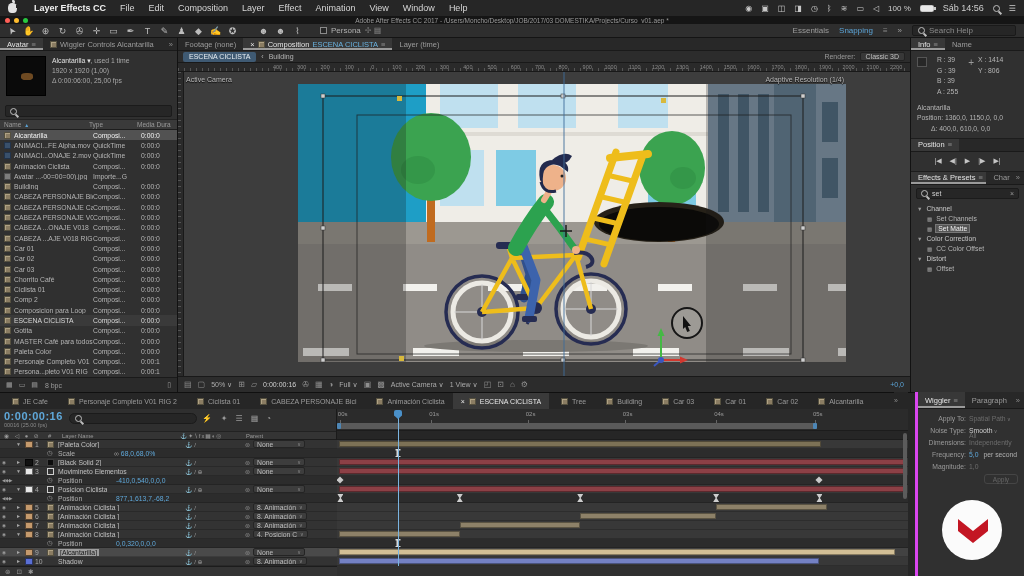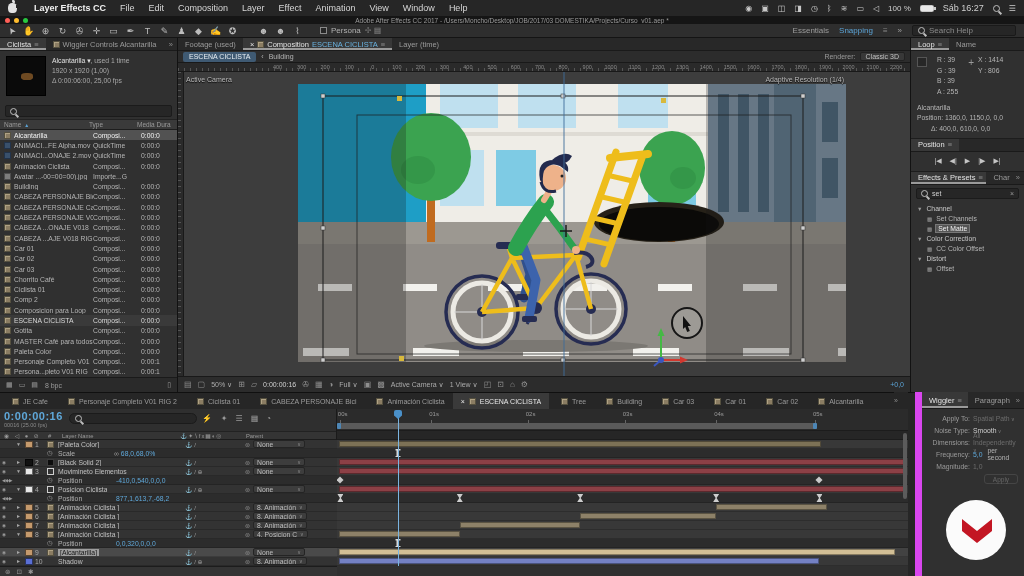--- a/index.html
+++ b/index.html
@@ -158,21 +158,21 @@
   .kf-ibeam{width:5px;height:8px;transform:translate(-50%,-50%);background-image:linear-gradient(#d8d8d8,#d8d8d8),linear-gradient(#d8d8d8,#d8d8d8),linear-gradient(#d8d8d8,#d8d8d8);background-size:1.5px 100%,100% 1.5px,100% 1.5px;background-position:50% 0,0 0,0 100%;background-repeat:no-repeat}
   #playhead{position:absolute;left:10.6%;top:6px;bottom:10px;width:1px;background:#7ab4e0;z-index:8}
   #playhead::before{content:"";position:absolute;left:-3.5px;top:-5px;width:8px;height:9px;background:#4a90c9;border-radius:2px 2px 3px 3px;clip-path:polygon(0 0,100% 0,100% 60%,50% 100%,0 60%)}
   #lane-scroll{position:absolute;right:1px;top:24px;width:4px;height:66px;background:#5c5c5c;border-radius:2px}
   #tl-footer{position:absolute;left:0;top:157px;width:908px;height:10px;background:#343434;border-top:1px solid #1c1c1c;display:flex;align-items:center;font-size:6.5px;color:#9a9a9a;padding:0 5px;gap:8px}
   #toggle-btn{margin:0 auto;background:#3e3e3e;border:1px solid #222;border-radius:2px;padding:0 8px;height:8px;display:flex;align-items:center;color:#b5b5b5}
   #zoom-slider{display:flex;align-items:center;gap:3px}
   #zoom-slider .track{width:46px;height:1px;background:#6a6a6a;position:relative}
   #zoom-slider .knob{position:absolute;left:8px;top:-2px;width:5px;height:5px;border-radius:50%;background:#9a9a9a}
   
-  #wigglercol{position:absolute;left:915px;top:392px;width:109px;height:184px;background:#303030;border-left:7px solid #d946ef}
+  #wigglercol{position:absolute;left:915px;top:392px;width:109px;height:184px;background:#303030;border-left:3px solid #d946ef}
   #wigglercol .tabbar{height:17px}
   .wrow{display:flex;align-items:center;font-size:6.8px;height:12px;padding:0 4px;gap:3px}
   .wrow .lb{width:44px;text-align:right;color:#9a9a9a;flex:none}
   .wrow .vl{color:#cfcfcf}
   .wrow.dim .vl{color:#6c6c6c}
   .wrow.blue .vl{color:#5fa8da}
   .wrow .sfx{color:#b0b0b0;margin-left:2px}
   .wrow.drop .vl::after{content:" ∨";font-size:5px;color:#777}
   #apply-btn{margin:2px 6px 0 auto;width:34px;height:10px;border:1px solid #454545;border-radius:3px;color:#666;font-size:6.5px;display:flex;align-items:center;justify-content:center}
   #domestika{position:absolute;left:24px;top:108px;width:60px;height:60px;background:#fbfbfb;border-radius:50%}
@@ -206,21 +206,21 @@
         <div style="display: contents;"><span class="sic">◫</span></div>
         <div style="display: contents;"><span class="sic">◨</span></div>
         <div style="display: contents;"><span class="sic">◷</span></div>
         <div style="display: contents;"><span class="sic">ᛒ</span></div>
         <div style="display: contents;"><span class="sic">≋</span></div>
         <div style="display: contents;"><span class="sic">▭</span></div>
         <div style="display: contents;"><span class="sic">◁</span></div>
       </span>
     <span style="font-size:8px">100 %</span>
     <span class="batt"></span>
-    <span>Sáb 16:27</span>
+    <span>Sáb 14:56</span>
     <span class="mag"></span>
     <span style="font-size:8px">☰</span>
   </span>
 </div>
 
 <div id="titlebar">
   <span class="tl-dots">
     <span style="background:#ff5f57"></span>
     <span style="background:#febc2e"></span>
     <span style="background:#28c840"></span>
@@ -295,21 +295,21 @@
     <span id="help-search">
       <span class="mag"></span>
       <span>Search Help</span>
     </span>
   </span>
 </div>
 
 <div id="project">
   <div class="tabbar">
     <span class="ptab on">
-        <span>Ciclista</span>
+        <span>Avatar</span>
         <span class="hamb">≡</span>
       </span>
     <span class="ptab">
         <span class="ic-comp"></span>
         <span>Wiggler Controls Alcantarilla</span>
       </span>
     <span class="more">»</span>
   </div>
   <div id="proj-info">
     <div id="thumb"></div>
@@ -556,21 +556,21 @@
         <div style="display: contents;"><span>▭</span></div>
         <div style="display: contents;"><span>▤</span></div>
       </span>
     <span>8 bpc</span>
     <span style="margin-left:auto">▯</span>
   </div>
 </div>
 
 <div id="comp">
   <div class="tabbar">
-    <span class="ptab">Footage (used)</span>
+    <span class="ptab">Footage (none)</span>
     <span class="ptab on">
       <span>×</span>
       <span class="ic-comp"></span>
       <span>Composition</span>
       <span class="blue">ESCENA CICLISTA</span>
       <span class="hamb">≡</span>
     </span>
     <span class="ptab">Layer (time)</span>
   </div>
   <div id="breadcrumb">
@@ -751,21 +751,21 @@
       <div style="display: contents;"><span class="ic">⊡</span></div>
       <div style="display: contents;"><span class="ic">⌂</span></div>
       <div style="display: contents;"><span class="ic">⚙</span></div>
       <div style="display: contents;"><span class="bl">+0,0</span></div>
     </div>
 </div>
 
 <div id="rightcol">
   <div class="tabbar">
     <span class="ptab on">
-        <span>Loop</span>
+        <span>Info</span>
         <span class="hamb">≡</span>
       </span>
     <span class="ptab">Name</span>
   </div>
   <div class="info-body">
     <span class="swatch-box"></span>
     <div class="col">
       <div>R : 39</div>
       <div>G : 39</div>
       <div>B : 39</div>

